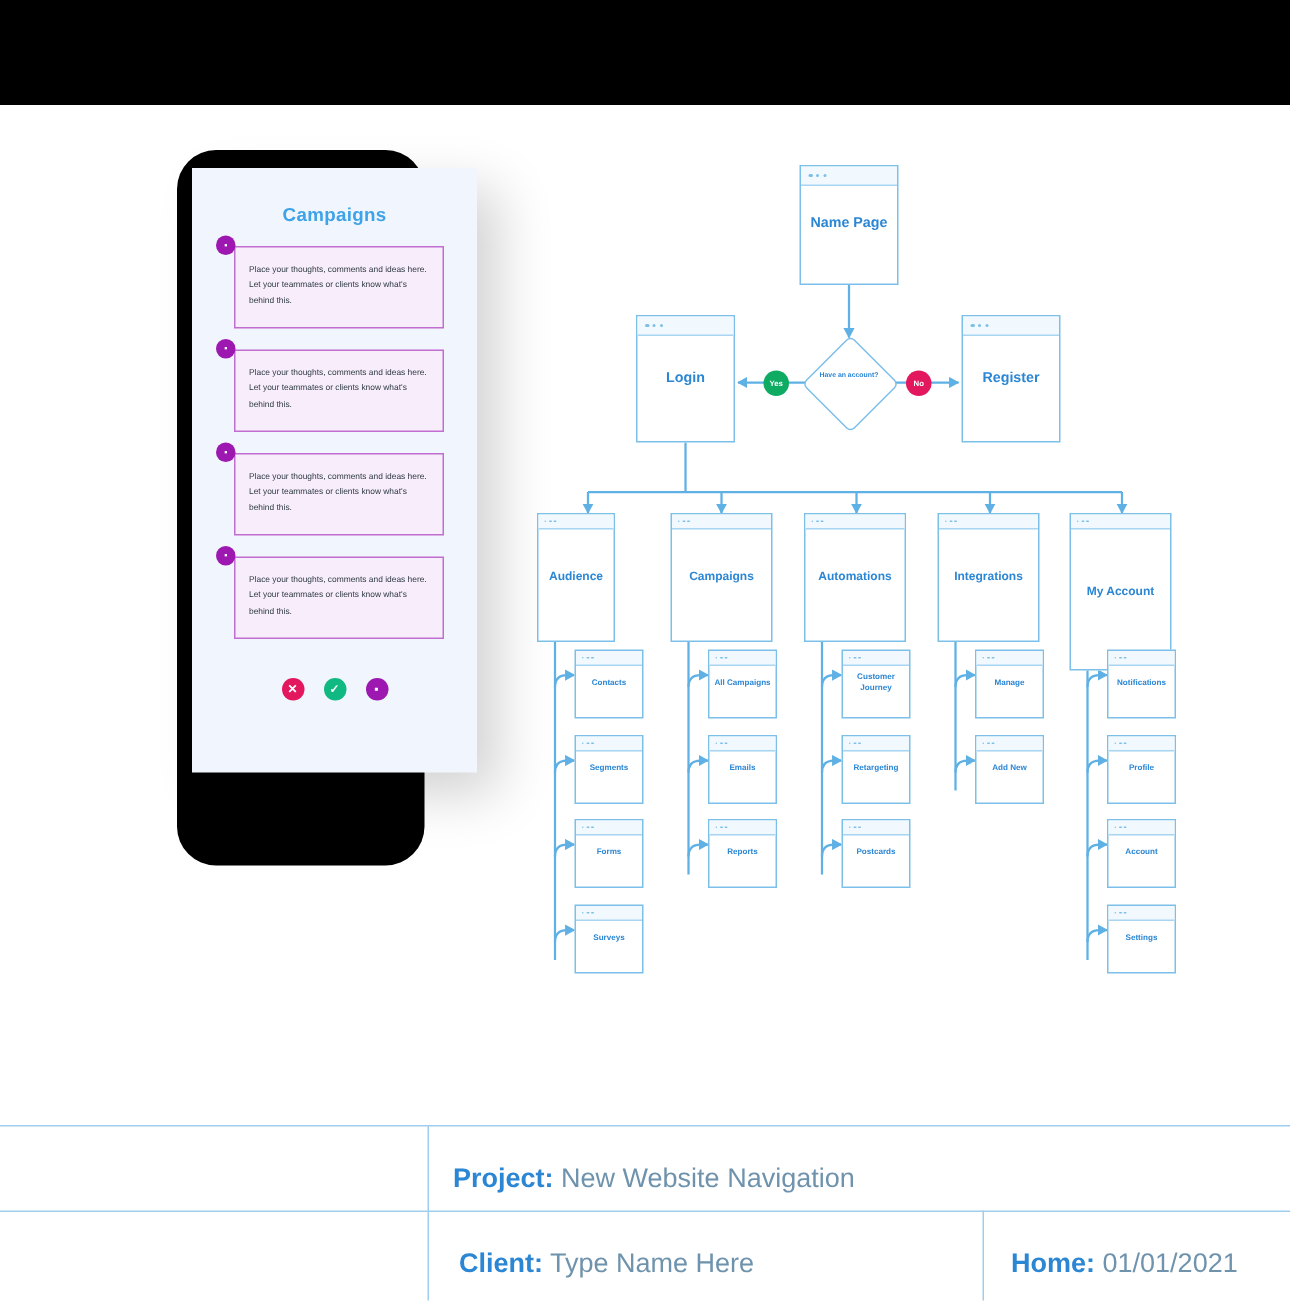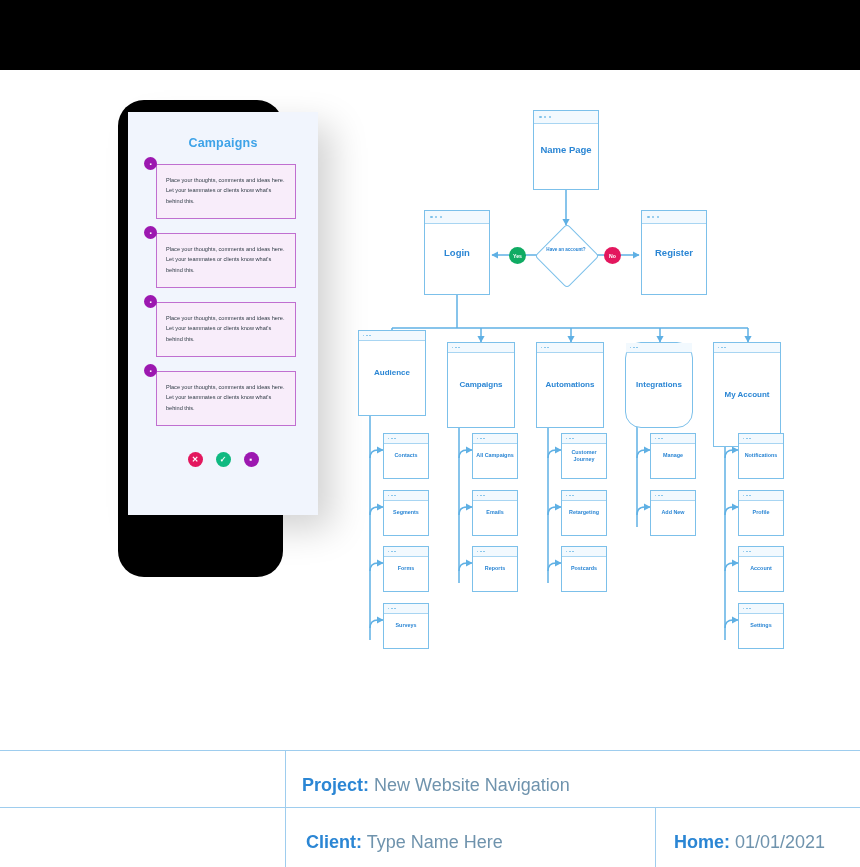--- a/index.html
+++ b/index.html
@@ -219,21 +219,21 @@
 
   <div class="node big" style="left:424px;top:140px;width:66px;height:85px;">
     <div class="titlebar">
       <i class="dot"></i>
       <i class="dot"></i>
       <i class="dot"></i>
     </div>
     <div class="label">Login</div>
   </div>
 
-  <div class="node mid" style="left:358px;top:260px;width:68px;height:86px;">
+  <div class="node mid" style="left:358px;top:272px;width:52px;height:86px;">
     <div class="titlebar">
       <i class="dot"></i>
       <i class="dot"></i>
       <i class="dot"></i>
     </div>
     <div class="label">Audience</div>
   </div>
   <div class="node small" style="left:383px;top:363px;width:46px;height:46px;">
     <div class="titlebar">
         <i class="dot"></i>
@@ -326,21 +326,21 @@
   </div>
   <div class="node small" style="left:561px;top:476px;width:46px;height:46px;">
     <div class="titlebar">
         <i class="dot"></i>
         <i class="dot"></i>
         <i class="dot"></i>
       </div>
     <div class="label">Postcards</div>
   </div>
 
-  <div class="node mid" style="left:625px;top:272px;width:68px;height:86px;border-radius:16px;">
+  <div class="node mid" style="left:625px;top:272px;width:68px;height:86px;">
     <div class="titlebar">
         <i class="dot"></i>
         <i class="dot"></i>
         <i class="dot"></i>
       </div>
     <div class="label">Integrations</div>
   </div>
   <div class="node small" style="left:650px;top:363px;width:46px;height:46px;">
     <div class="titlebar">
         <i class="dot"></i>

